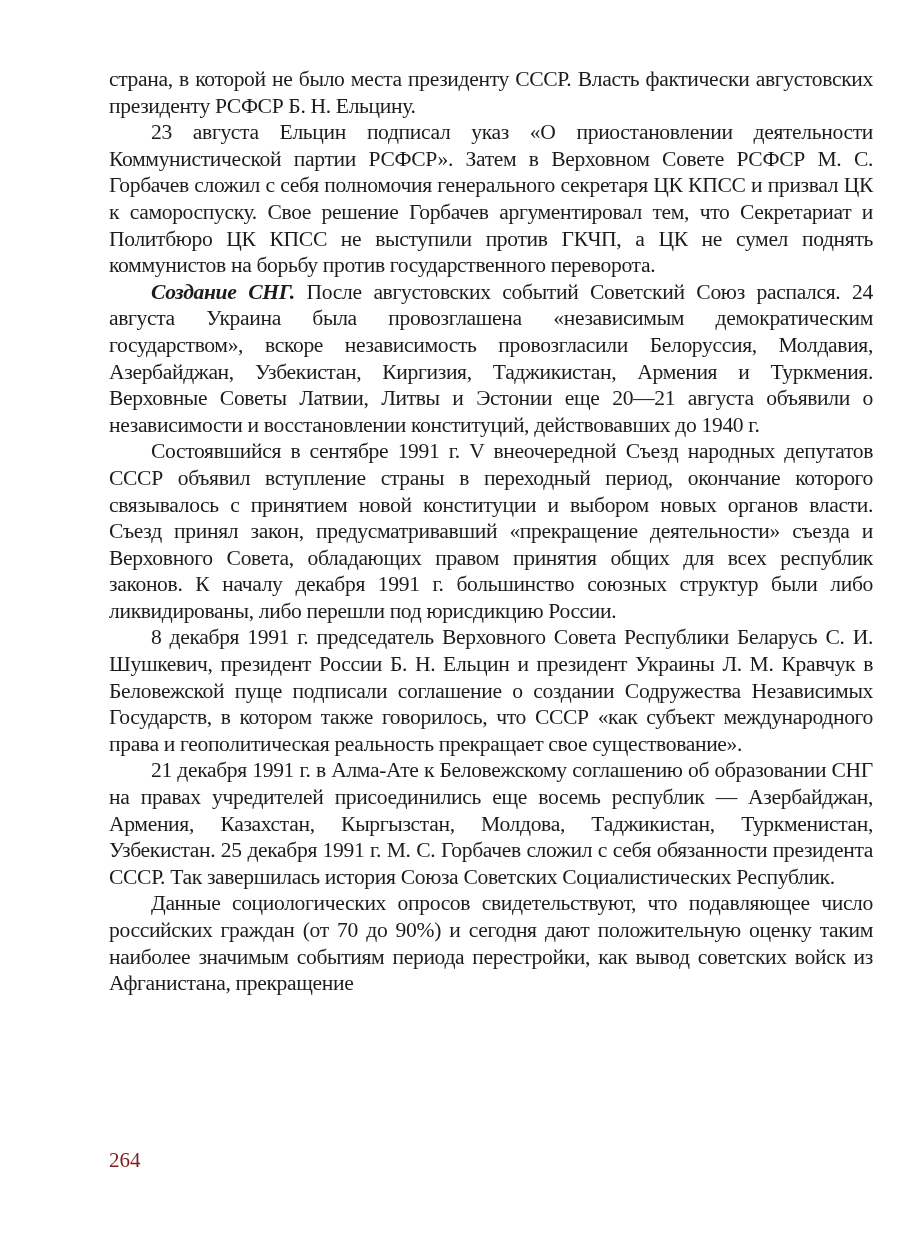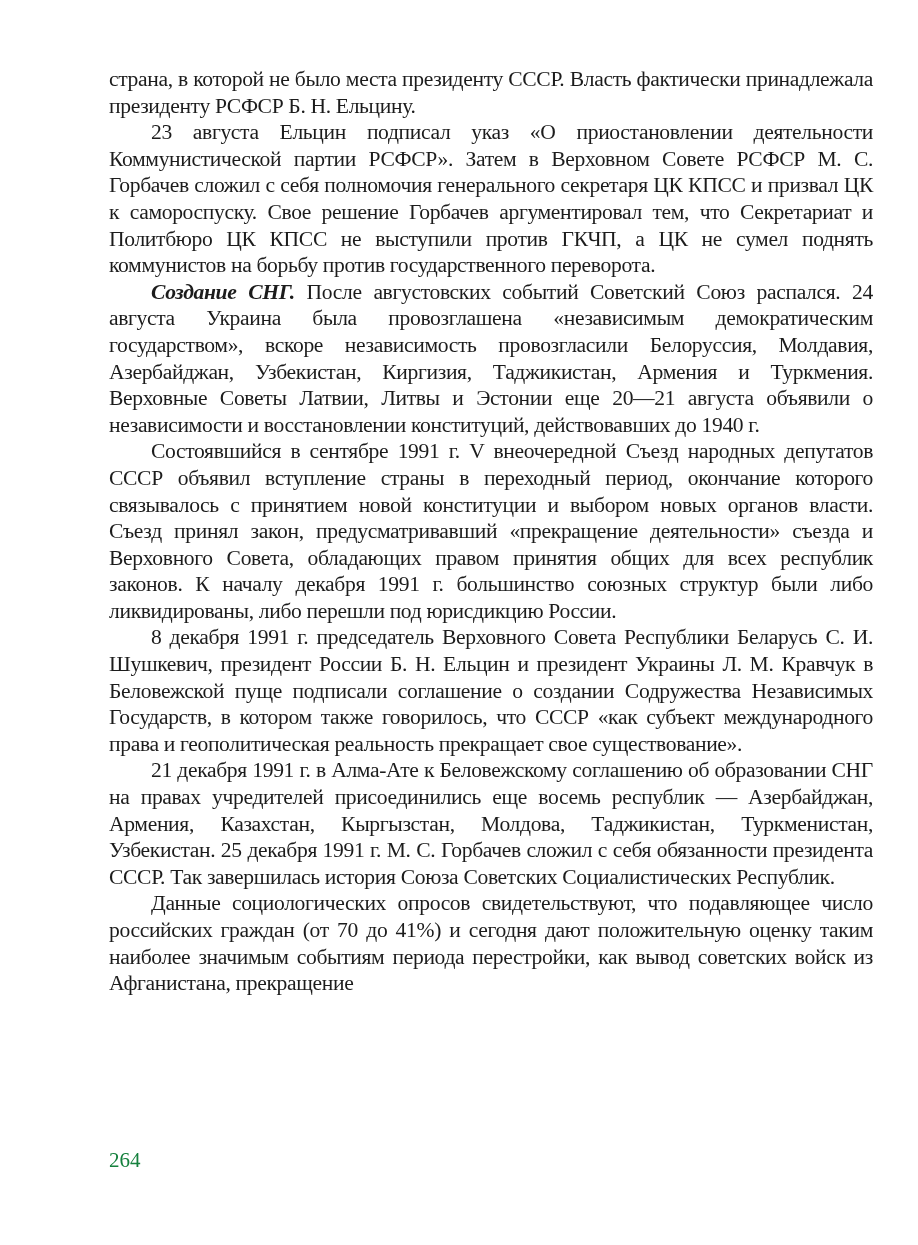--- a/index.html
+++ b/index.html
@@ -29,29 +29,29 @@
   }
   .para.noindent { text-indent: 0; }
   .lead { font-weight: bold; font-style: italic; }
   .page-number {
     position: absolute;
     left: 109px;
     top: 1147px;
     font-size: 21px;
     line-height: 26px;
     font-family: "Liberation Serif", "DejaVu Serif", serif;
-    color: #15803d;
+    color: #7f1d1d;
   }
 </style>
 </head>
 <body>
 
 <div class="page">
-  <p class="para noindent"><span>страна, в которой не было места президенту СССР. Власть фактически принадлежала президенту РСФСР Б. Н. Ельцину.</span></p>
+  <p class="para noindent"><span>страна, в которой не было места президенту СССР. Власть фактически августовских президенту РСФСР Б. Н. Ельцину.</span></p>
   <p class="para"><span>23 августа Ельцин подписал указ «О приостановлении деятельнос­ти Коммунистической партии РСФСР». Затем в Верховном Совете РСФСР М. С. Горбачев сложил с себя полномочия генерального секре­таря ЦК КПСС и призвал ЦК к самороспуску. Свое решение Горбачев аргументировал тем, что Секретариат и Политбюро ЦК КПСС не вы­ступили против ГКЧП, а ЦК не сумел поднять коммунистов на борьбу против государственного переворота.</span></p>
   <p class="para"><span class="lead">Создание СНГ.</span><span> После августовских событий Советский Союз рас­пался. 24 августа Украина была провозглашена «независимым демокра­тическим государством», вскоре независимость провозгласили Белорус­сия, Молдавия, Азербайджан, Узбекистан, Киргизия, Таджикистан, Ар­мения и Туркмения. Верховные Советы Латвии, Литвы и Эстонии еще 20—21 августа объявили о независимости и восстановлении конститу­ций, действовавших до 1940 г.</span></p>
   <p class="para"><span>Состоявшийся в сентябре 1991 г. V внеочередной Съезд народных депутатов СССР объявил вступление страны в переходный период, окончание которого связывалось с принятием новой конституции и выбором новых органов власти. Съезд принял закон, предусматривав­ший «прекращение деятельности» съезда и Верховного Совета, обла­дающих правом принятия общих для всех республик законов. К началу декабря 1991 г. большинство союзных структур были либо ликвидиро­ваны, либо перешли под юрисдикцию России.</span></p>
   <p class="para"><span>8 декабря 1991 г. председатель Верховного Совета Республики Бе­ларусь С. И. Шушкевич, президент России Б. Н. Ельцин и президент Украины Л. М. Кравчук в Беловежской пуще подписали соглашение о создании Содружества Независимых Государств, в котором также го­ворилось, что СССР «как субъект международного права и геополити­ческая реальность прекращает свое существование».</span></p>
   <p class="para"><span>21 декабря 1991 г. в Алма-Ате к Беловежскому соглашению об обра­зовании СНГ на правах учредителей присоединились еще восемь рес­публик — Азербайджан, Армения, Казахстан, Кыргызстан, Молдова, Таджикистан, Туркменистан, Узбекистан. 25 декабря 1991 г. М. С. Гор­бачев сложил с себя обязанности президента СССР. Так завершилась история Союза Советских Социалистических Республик.</span></p>
-  <p class="para"><span>Данные социологических опросов свидетельствуют, что подавляю­щее число российских граждан (от 70 до 41%) и сегодня дают положи­тельную оценку таким наиболее значимым событиям периода пере­стройки, как вывод советских войск из Афганистана, прекращение</span></p>
+  <p class="para"><span>Данные социологических опросов свидетельствуют, что подавляю­щее число российских граждан (от 70 до 90%) и сегодня дают положи­тельную оценку таким наиболее значимым событиям периода пере­стройки, как вывод советских войск из Афганистана, прекращение</span></p>
 </div>
 
 <div class="page-number">264</div>
 
 </body></html>

